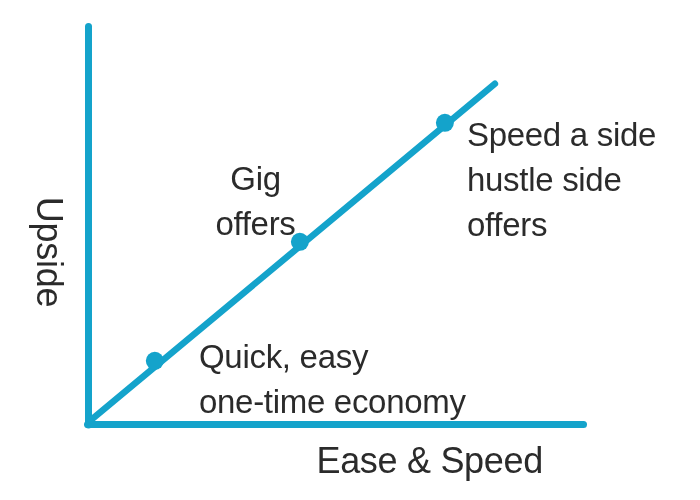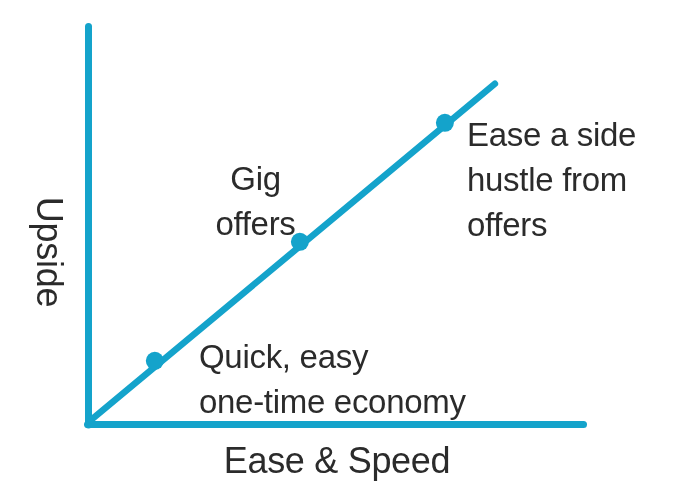--- a/index.html
+++ b/index.html
@@ -33,24 +33,24 @@
   #label-gig   { left: 173px; top: 156px; width: 165px; text-align: center; }
   #label-build { left: 467px; top: 112px; text-align: left; }
   .axis-label {
     position: absolute;
     color: #2b2b2b;
     font-size: 36px;
     letter-spacing: -0.3px;
     white-space: nowrap;
   }
   #x-axis-label {
-    left: 137px;
+    left: 143px;
     top: 440px;
     width: 400px;
-    text-align: center;
+    text-align: right;
   }
   #y-axis-label {
     left: -82px;
     top: 230px;
     width: 260px;
     height: 44px;
     text-align: center;
     transform: rotate(90deg);
     transform-origin: center center;
   }
@@ -73,22 +73,22 @@
     <span>Quick, easy</span>
     <span>one-time economy</span>
   </div>
 
   <div class="annotation" id="label-gig">
     <span>Gig</span>
     <span>offers</span>
   </div>
 
   <div class="annotation" id="label-build">
-    <span>Ease a side</span>
-    <span>hustle from</span>
+    <span>Speed a side</span>
+    <span>hustle side</span>
     <span>offers</span>
   </div>
 
   <div class="axis-label" id="x-axis-label">Ease &amp; Speed</div>
 
   <div class="axis-label" id="y-axis-label">Upside</div>
 
 </div>
 
 </body></html>

